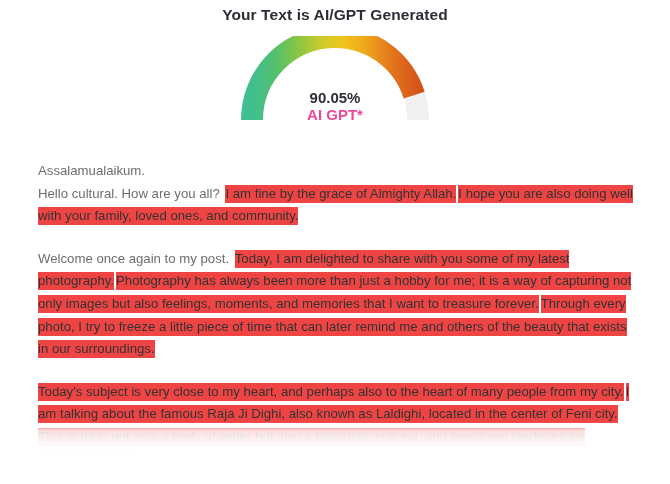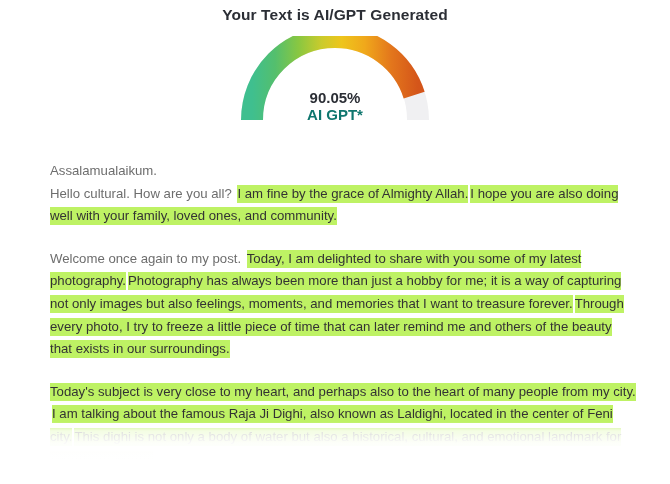--- a/index.html
+++ b/index.html
@@ -58,46 +58,46 @@
   .gauge-pct {
     display: block;
     font-size: 15px;
     font-weight: bold;
     color: #2b2e35;
   }
   .gauge-label {
     display: block;
     font-size: 15px;
     font-weight: bold;
-    color: #0f766e;
+    color: #ec4899;
   }
 
   
   .text-scroll {
     position: absolute;
     left: 0;
     top: 160px;
     width: 670px;
     height: 324px;
     overflow: hidden;
   }
   .text-body {
     padding: 0 34px 0 38px;
     font-size: 13.2px;
     line-height: 22.6px;
     color: #6d6d6d;
   }
   .text-body p {
-    margin: 0 0 20px 12px;
+    margin: 0 0 20px 0;
   }
   .text-body p:last-child {
     margin-bottom: 0;
   }
   mark.hl {
-    background: #bef264;
+    background: #ef4444;
     color: #333333;
     padding: 1px 0 2px 0;
     box-decoration-break: clone;
     -webkit-box-decoration-break: clone;
   }
   .sep {
     display: inline-block;
     width: 2px;
   }
 

